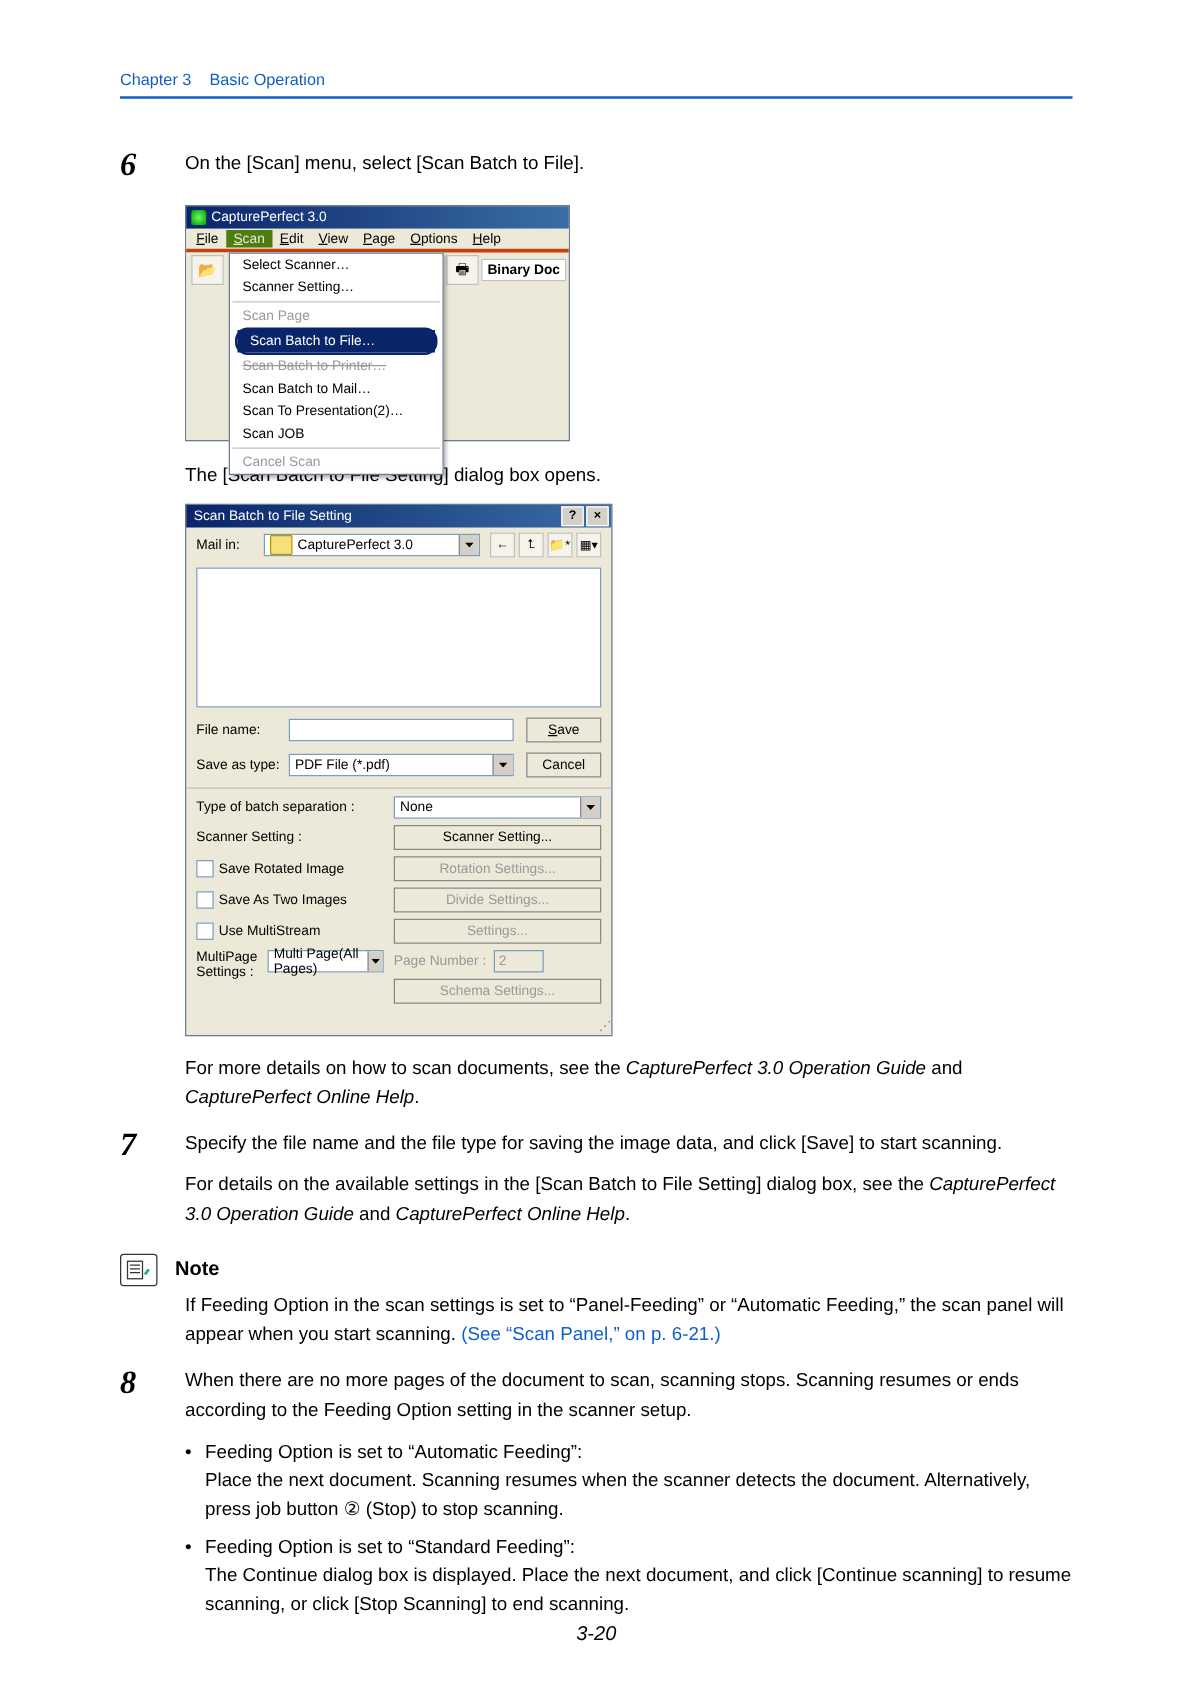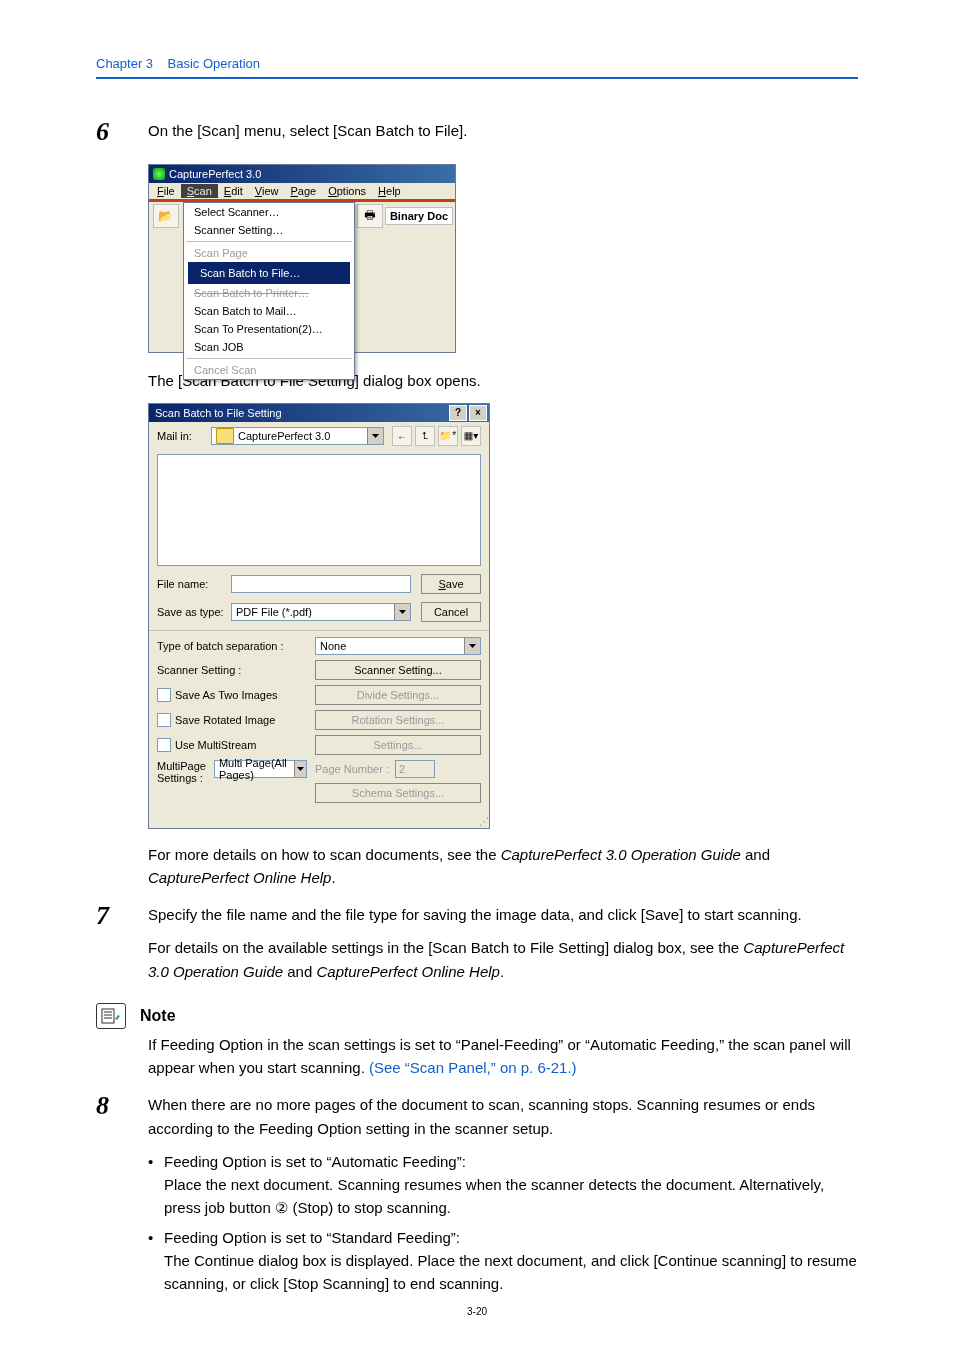--- a/index.html
+++ b/index.html
@@ -89,21 +89,22 @@
     position: absolute;
     left: 0;
     top: 0;
   }
   .footer-pageno {
     position: absolute;
     bottom: 36px;
     left: 0;
     width: 100%;
     text-align: center;
-    font-size: 10px;
+    font-size: 16px;
+    font-style: italic;
   }
   
   .shot1 {
     margin: 12px 0 16px 52px;
     width: 306px;
     border: 1px solid #6a7b9a;
     font-family: Tahoma, Arial, sans-serif;
     font-size: 11px;
     background: #ece9d8;
     color: #000;
@@ -127,21 +128,21 @@
     background:#ece9d8;
     display:flex;
     padding: 1px 2px;
     gap: 0;
     border-bottom: 3px solid #c2410c;
   }
   .shot1 .menubar .mitem {
     padding: 1px 6px;
   }
   .shot1 .menubar .mitem.open {
-    background:#404040;
+    background:#4d7c0f;
     color:#ece9d8;
   }
   .shot1 .content {
     display:flex;
     position: relative;
     height: 150px;
   }
   .shot1 .toolbar-left {
     width: 34px;
     background:#ece9d8;
@@ -185,21 +186,21 @@
   }
   .shot1 .dropdown .dsep { height:1px; background:#c0c0c0; margin:2px 2px; }
   .shot1 .dropdown .ditem {
     padding:3px 10px 3px 10px;
     white-space:nowrap;
   }
   .shot1 .dropdown .ditem.disabled { color:#999; }
   .shot1 .dropdown .dhl {
     margin: 0 4px;
     border: 2px solid #0a246a;
-    border-radius: 0;
+    border-radius: 10px;
     padding: 0;
   }
   .shot1 .dropdown .dhl .ditem.sel {
     background: #0a246a;
     color: #fff;
   }
   .underline-first { text-decoration: underline; text-underline-offset: 1px; }
   
   .shot2 {
     margin: 10px 0 14px 52px;
@@ -438,33 +439,33 @@
         <div class="lcol-left">
             <span>Scanner Setting :</span>
           </div>
         <div class="lcol-right">
             <div class="win-button">Scanner Setting...</div>
           </div>
       </div>
       <div class="lrow">
         <div class="lcol-left">
             <span class="chk"></span>
-            <span>Save As Two Images</span>
+            <span>Save Rotated Image</span>
           </div>
         <div class="lcol-right">
-            <div class="win-button disabled">Divide Settings...</div>
+            <div class="win-button disabled">Rotation Settings...</div>
           </div>
       </div>
       <div class="lrow">
         <div class="lcol-left">
             <span class="chk"></span>
-            <span>Save Rotated Image</span>
+            <span>Save As Two Images</span>
           </div>
         <div class="lcol-right">
-            <div class="win-button disabled">Rotation Settings...</div>
+            <div class="win-button disabled">Divide Settings...</div>
           </div>
       </div>
       <div class="lrow">
         <div class="lcol-left">
             <span class="chk"></span>
             <span>Use MultiStream</span>
           </div>
         <div class="lcol-right">
             <div class="win-button disabled">Settings...</div>
           </div>

